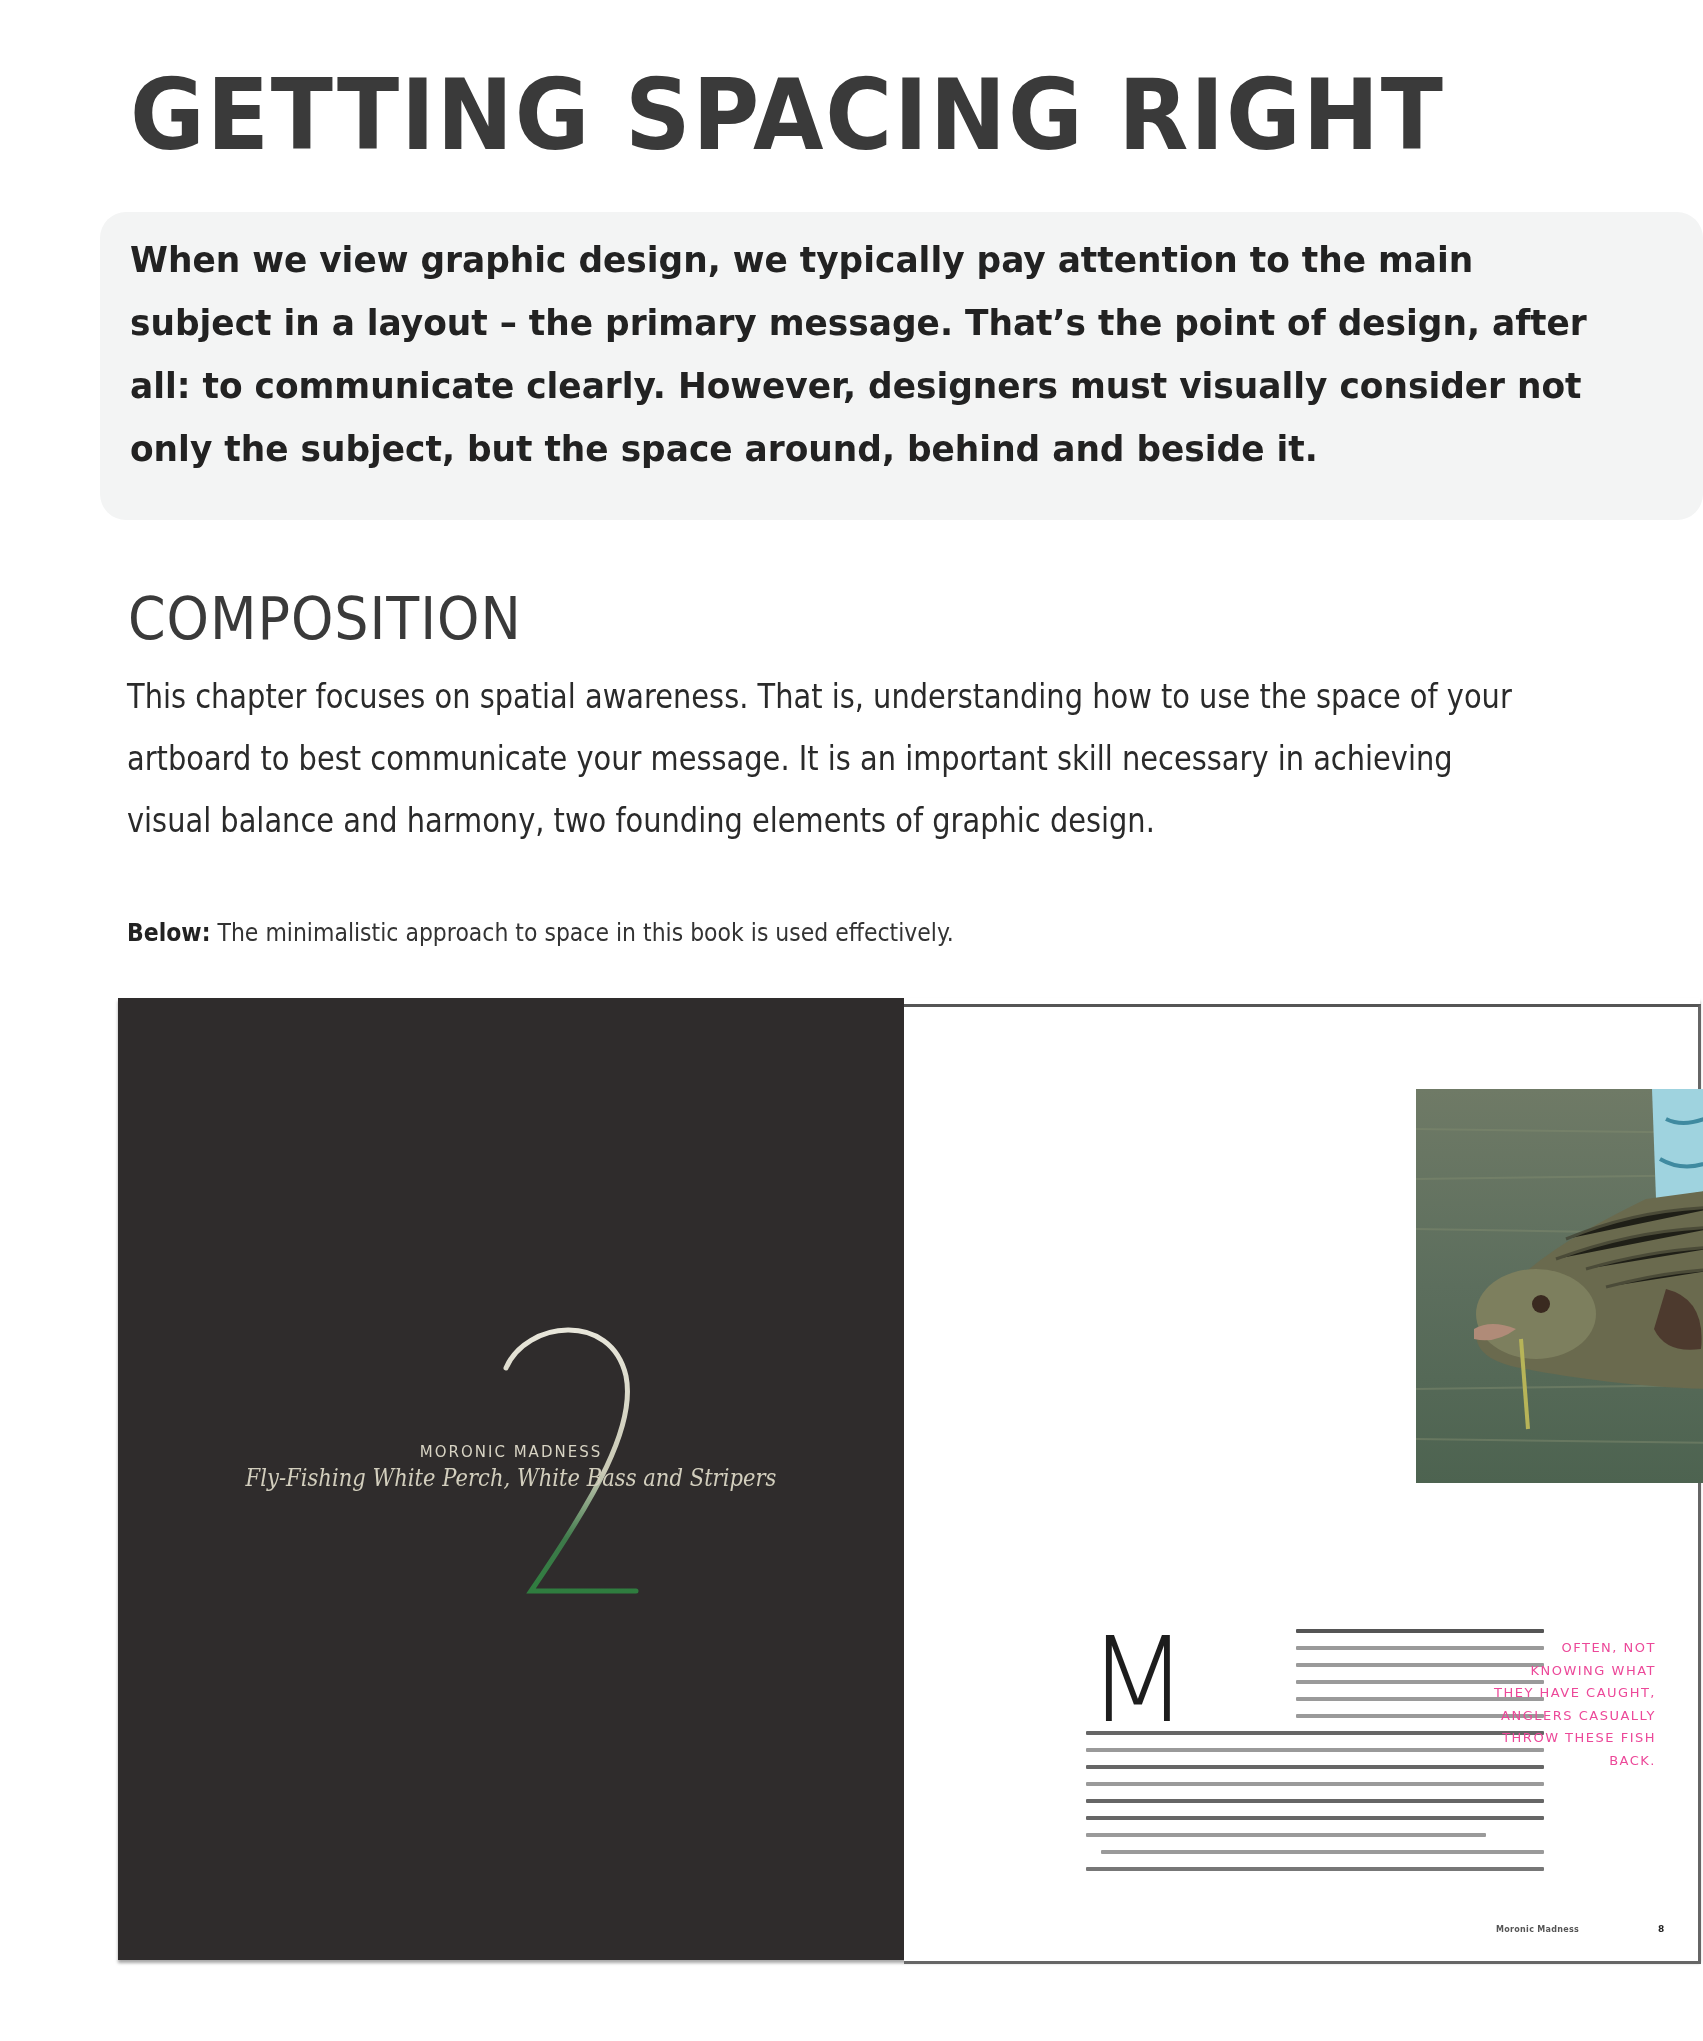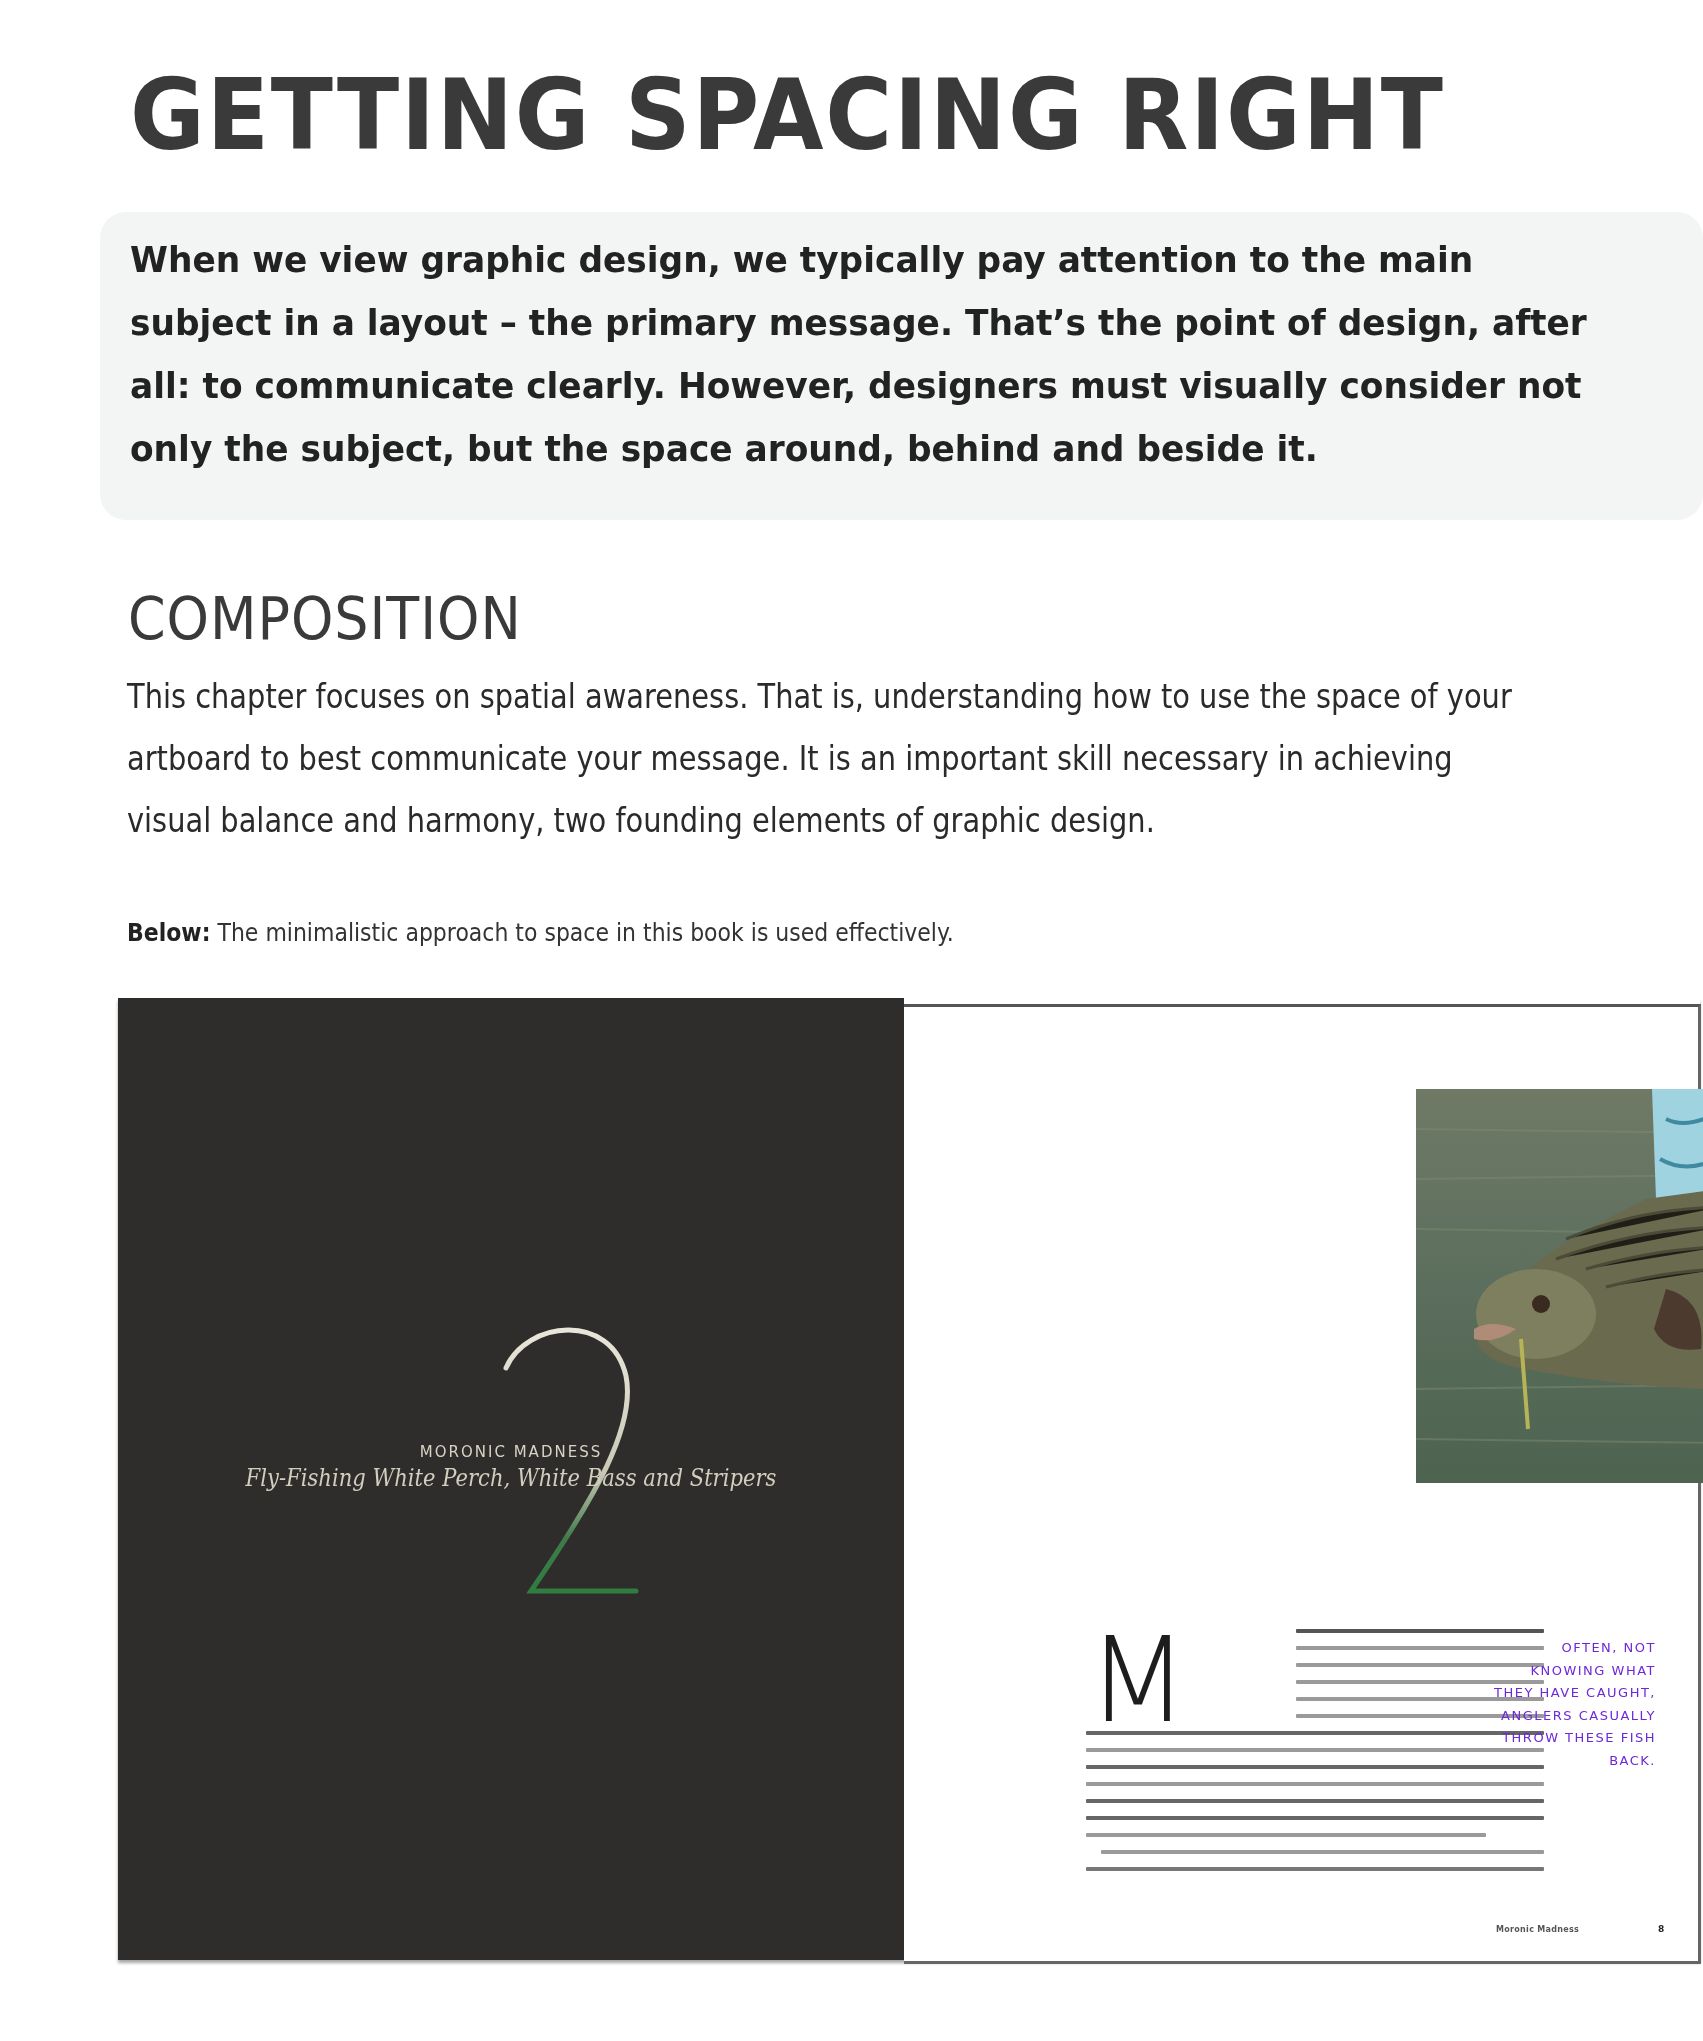--- a/index.html
+++ b/index.html
@@ -70,21 +70,21 @@
   .drop-cap {
     position:absolute; left:183px; top:614px;
     font-family:"DejaVu Sans", sans-serif; font-weight:200; font-size:118px; line-height:1; color:#1d1d1d;
   }
   .body-block {
     position:absolute; left:292px; top:622px; width:348px;
   }
   .body-line { height:4px; background:#9a9a9a; margin:0 0 13px 0; border-radius:1px; }
   .pullquote {
     position:absolute; left:590px; top:630px; width:162px; text-align:right;
-    font-family:"DejaVu Sans", sans-serif; font-size:13px; line-height:22.5px; letter-spacing:1.5px; color:#6d28d9;
+    font-family:"DejaVu Sans", sans-serif; font-size:13px; line-height:22.5px; letter-spacing:1.5px; color:#ec4899;
   }
   .folio {
     position:absolute; left:592px; top:918px; font-size:8px; color:#555; font-weight:bold; letter-spacing:0.3px;
   }
   .page-num {
     position:absolute; left:754px; top:917px; font-size:9px; color:#222; font-weight:bold;
   }
 </style>
 </head>
 <body>

